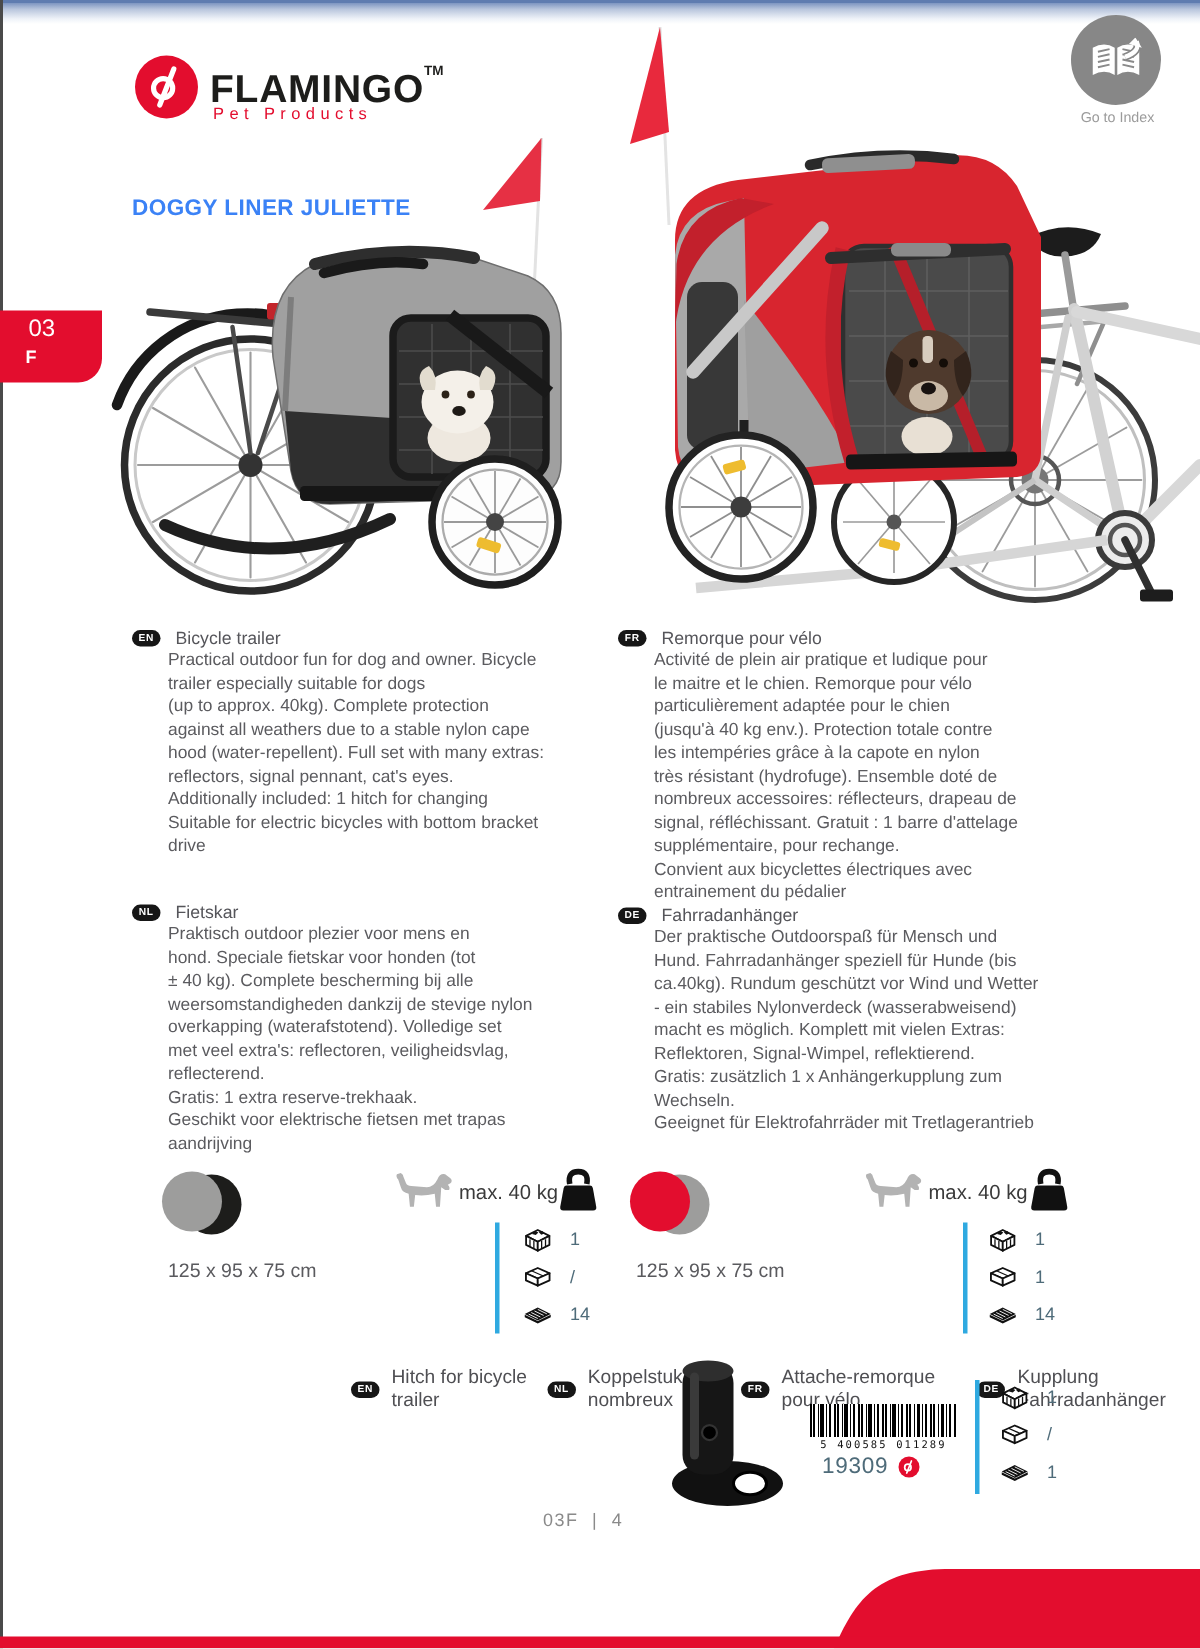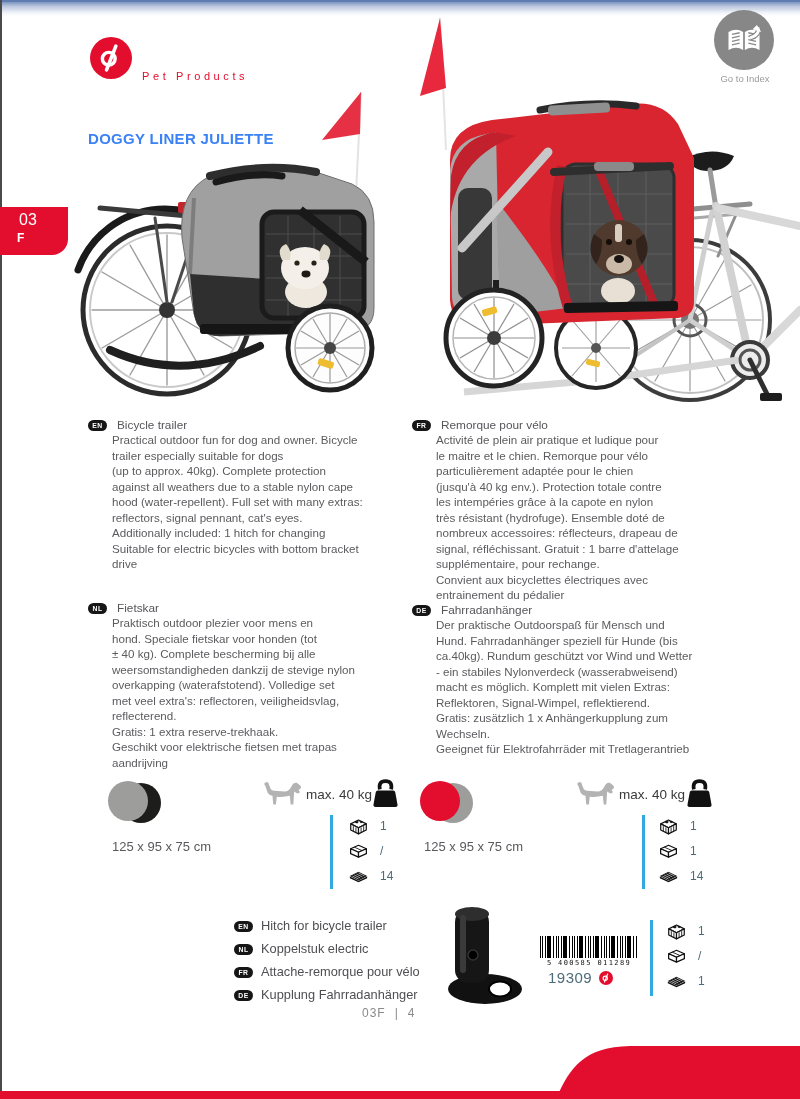--- a/index.html
+++ b/index.html
@@ -112,20 +112,21 @@
 <div class="page">
 
   <div class="abs topbar"></div>
   <div class="abs left-edge"></div>
 
   <div class="abs logo-circle">
     <svg width="30" height="30">
         <use href="#ico-flamingo"></use>
       </svg>
   </div>
+  <div class="abs brand"><span>FLAMINGO</span><sup>TM</sup></div>
   <div class="abs brand-sub">Pet Products</div>
 
   <div class="abs index-circle">
     <svg width="38" height="31">
         <use href="#ico-book"></use>
       </svg>
   </div>
   <div class="abs index-label">Go to Index</div>
 
   <div class="abs page-title">DOGGY LINER JULIETTE</div>
@@ -452,28 +453,28 @@
         <span class="unit-val">1</span>
       </div>
     <div class="unit-row">
         <svg width="21" height="13" viewBox="0 0 24 15">
           <use href="#ico-pallet"></use>
         </svg>
         <span class="unit-val">14</span>
       </div>
   </div>
 
-  <div class="abs" style="left:234px;top:917px;display:flex;flex-direction:column;gap:7px">
+  <div class="abs" style="left:234px;top:917px;display:flex;flex-direction:row;gap:7px">
     <div class="hitch-label-row">
         <span class="lang-badge">EN</span>
         <span class="hitch-label">Hitch for bicycle trailer</span>
       </div>
     <div class="hitch-label-row">
         <span class="lang-badge">NL</span>
-        <span class="hitch-label">Koppelstuk electric</span>
+        <span class="hitch-label">Koppelstuk nombreux</span>
       </div>
     <div class="hitch-label-row">
         <span class="lang-badge">FR</span>
         <span class="hitch-label">Attache-remorque pour vélo</span>
       </div>
     <div class="hitch-label-row">
         <span class="lang-badge">DE</span>
         <span class="hitch-label">Kupplung Fahrradanhänger</span>
       </div>
   </div>

